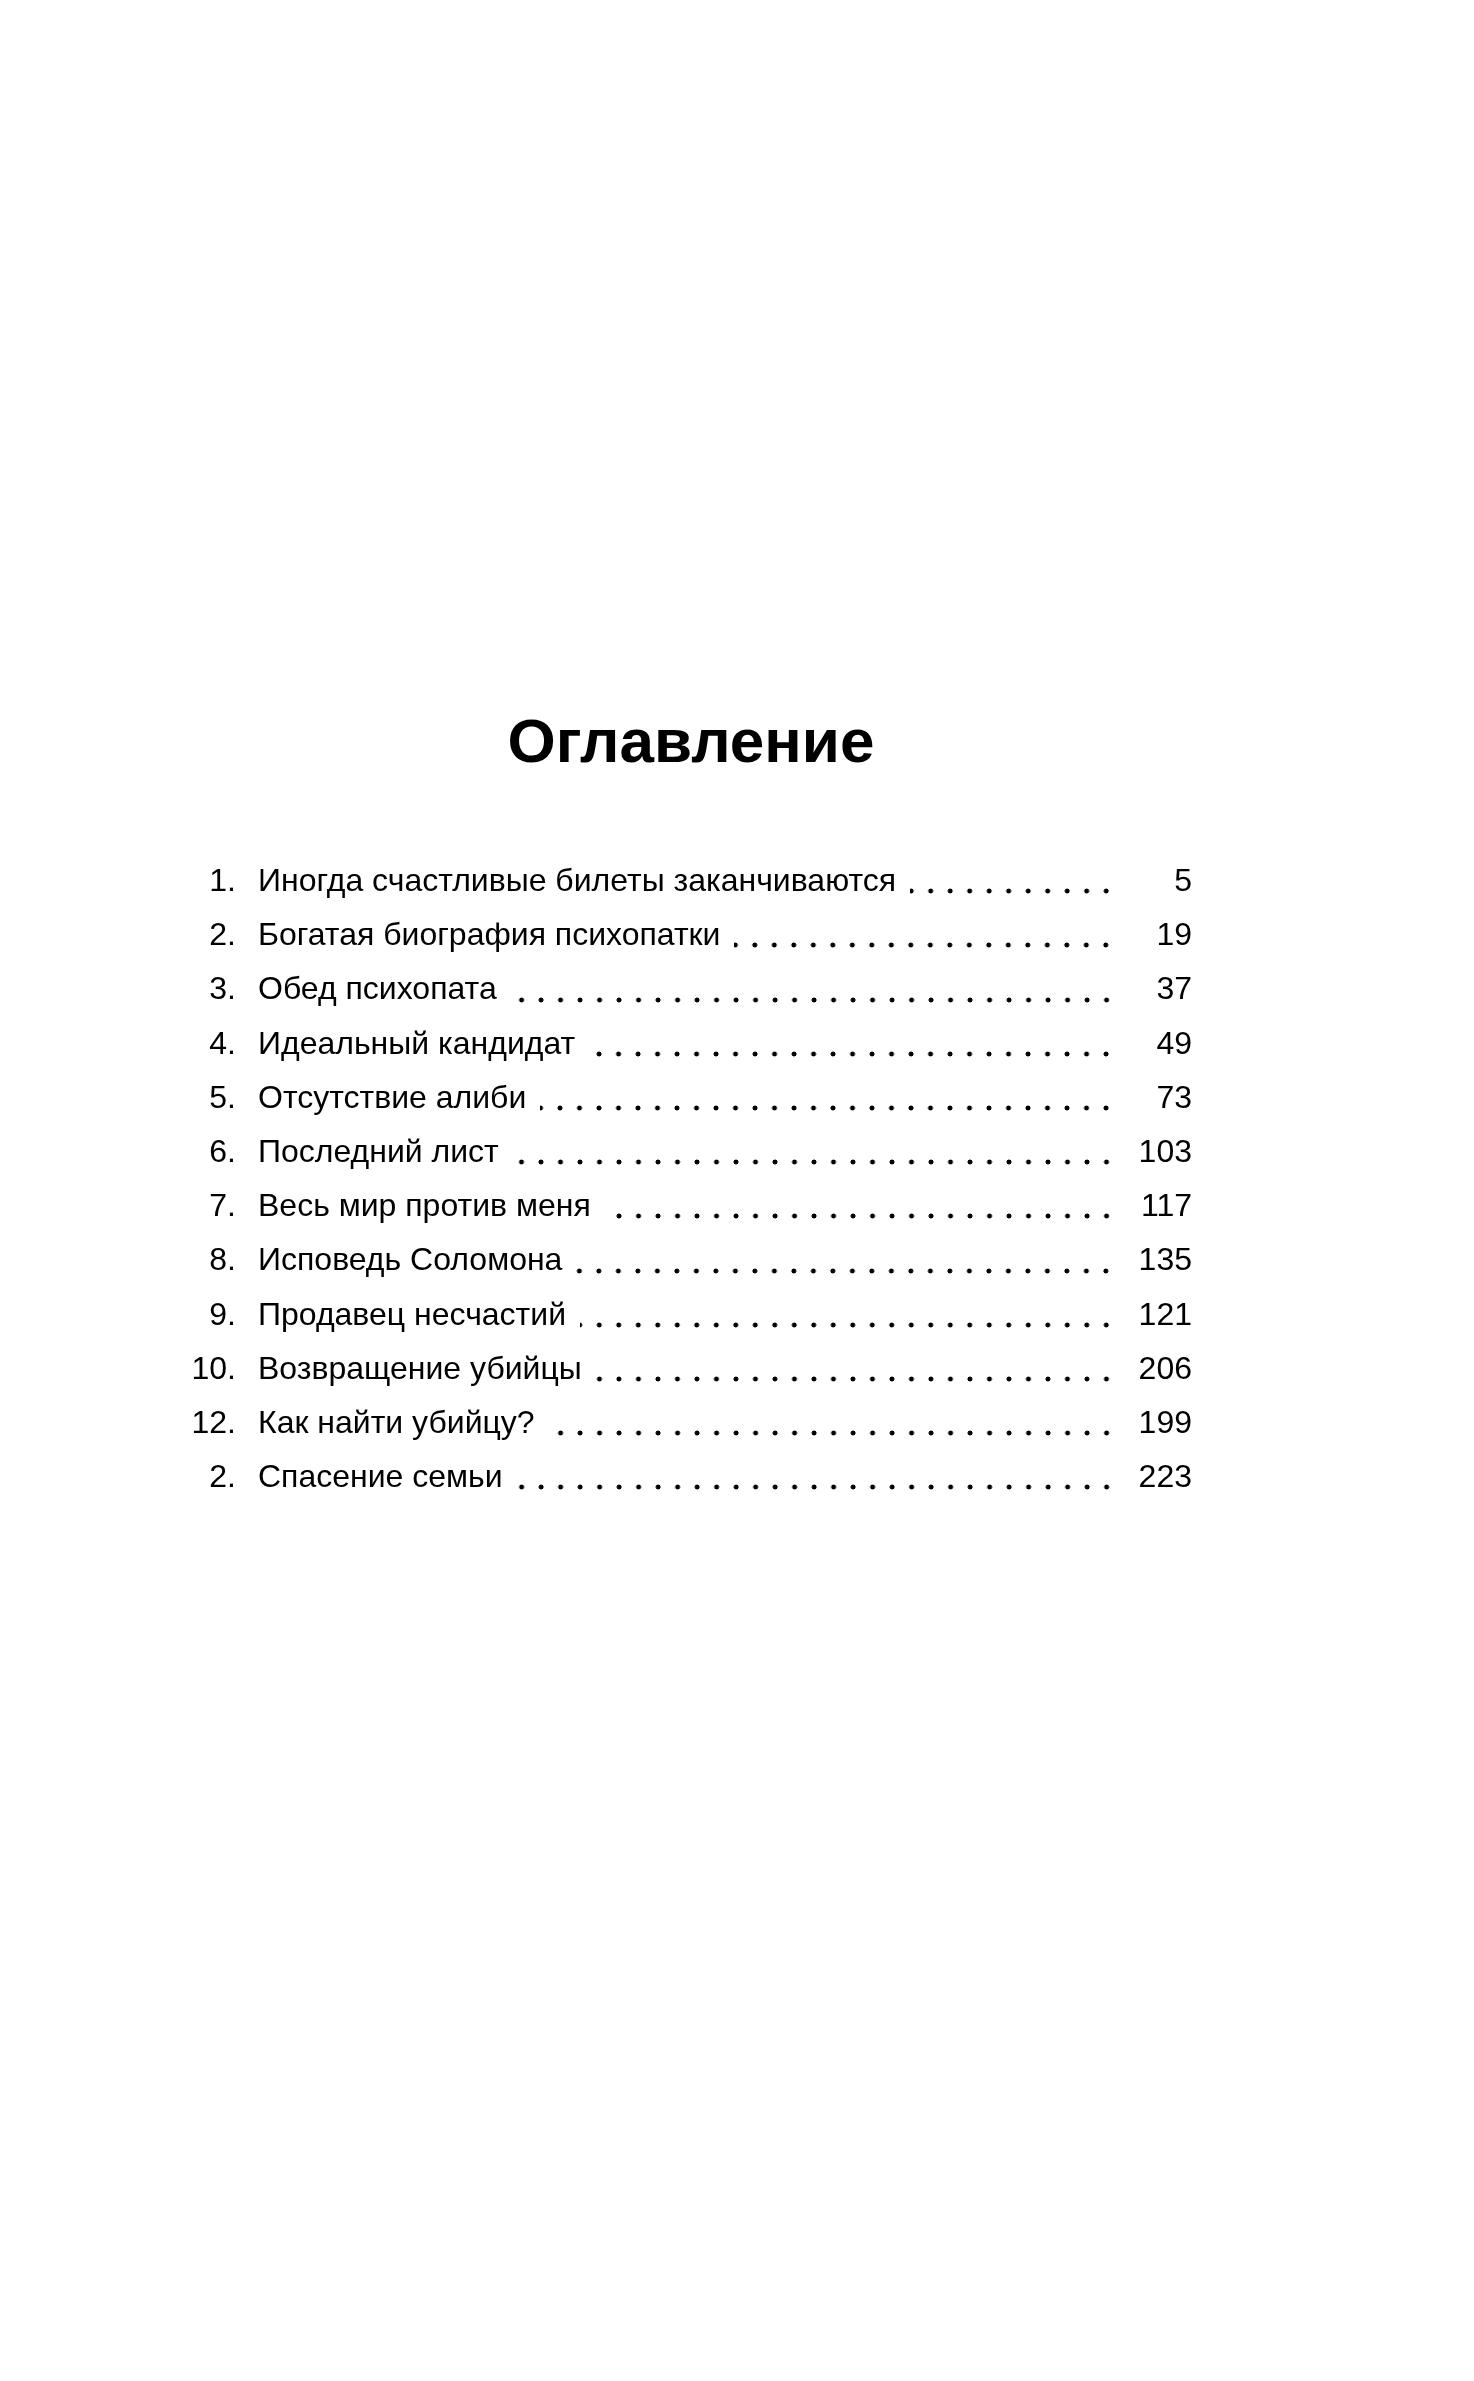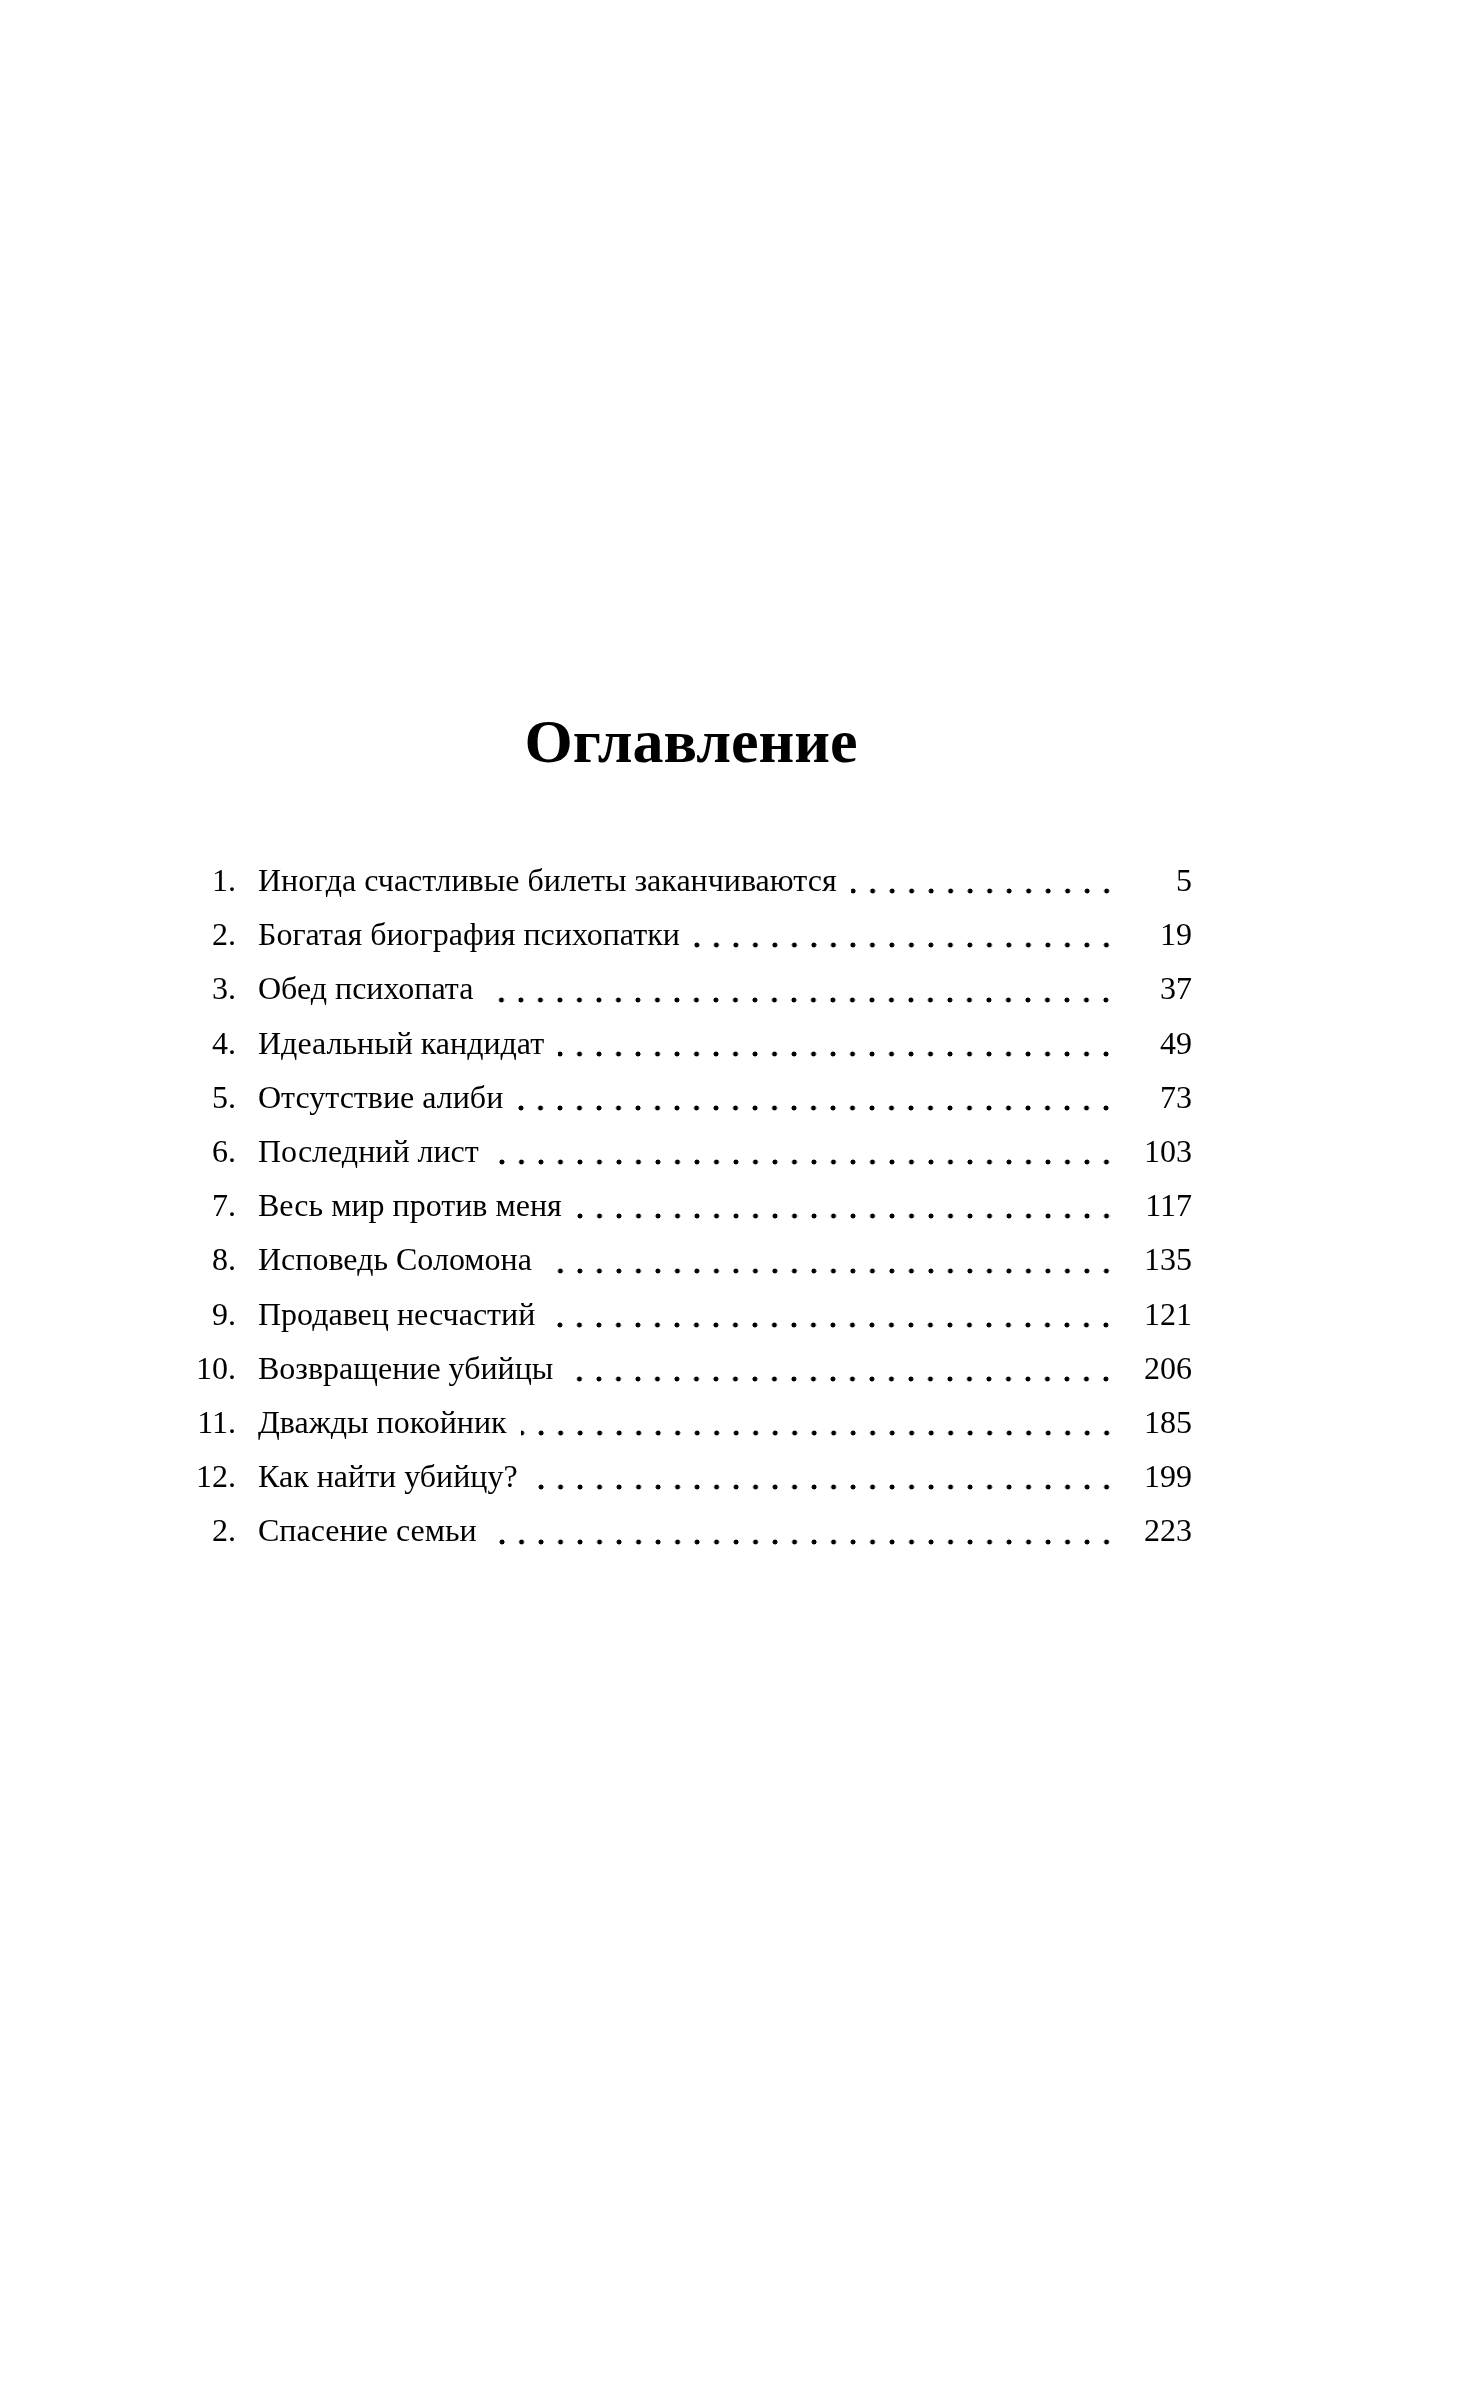--- a/index.html
+++ b/index.html
@@ -5,21 +5,21 @@
   html, body {
     margin: 0;
     padding: 0;
     background: #ffffff;
   }
   .page {
     position: relative;
     width: 1474px;
     height: 2381px;
     background: #ffffff;
-    font-family: Liberation Serif, serif;
+    font-family: Liberation Sans, sans-serif;
     color: #000000;
     overflow: hidden;
   }
   .book-title {
     position: absolute;
     top: 704px;
     left: 190px;
     width: 1002px;
     margin: 0;
     text-align: center;
@@ -126,26 +126,20 @@
         <span class="toc-leader"></span>
         <span class="toc-page">121</span>
       </div>
       <div class="toc-row">
         <span class="toc-num">10.</span>
         <span class="toc-title">Возвращение убийцы</span>
         <span class="toc-leader"></span>
         <span class="toc-page">206</span>
       </div>
       <div class="toc-row">
-        <span class="toc-num">11.</span>
-        <span class="toc-title">Дважды покойник</span>
-        <span class="toc-leader"></span>
-        <span class="toc-page">185</span>
-      </div>
-      <div class="toc-row">
         <span class="toc-num">12.</span>
         <span class="toc-title">Как найти убийцу?</span>
         <span class="toc-leader"></span>
         <span class="toc-page">199</span>
       </div>
       <div class="toc-row">
         <span class="toc-num">2.</span>
         <span class="toc-title">Спасение семьи</span>
         <span class="toc-leader"></span>
         <span class="toc-page">223</span>

